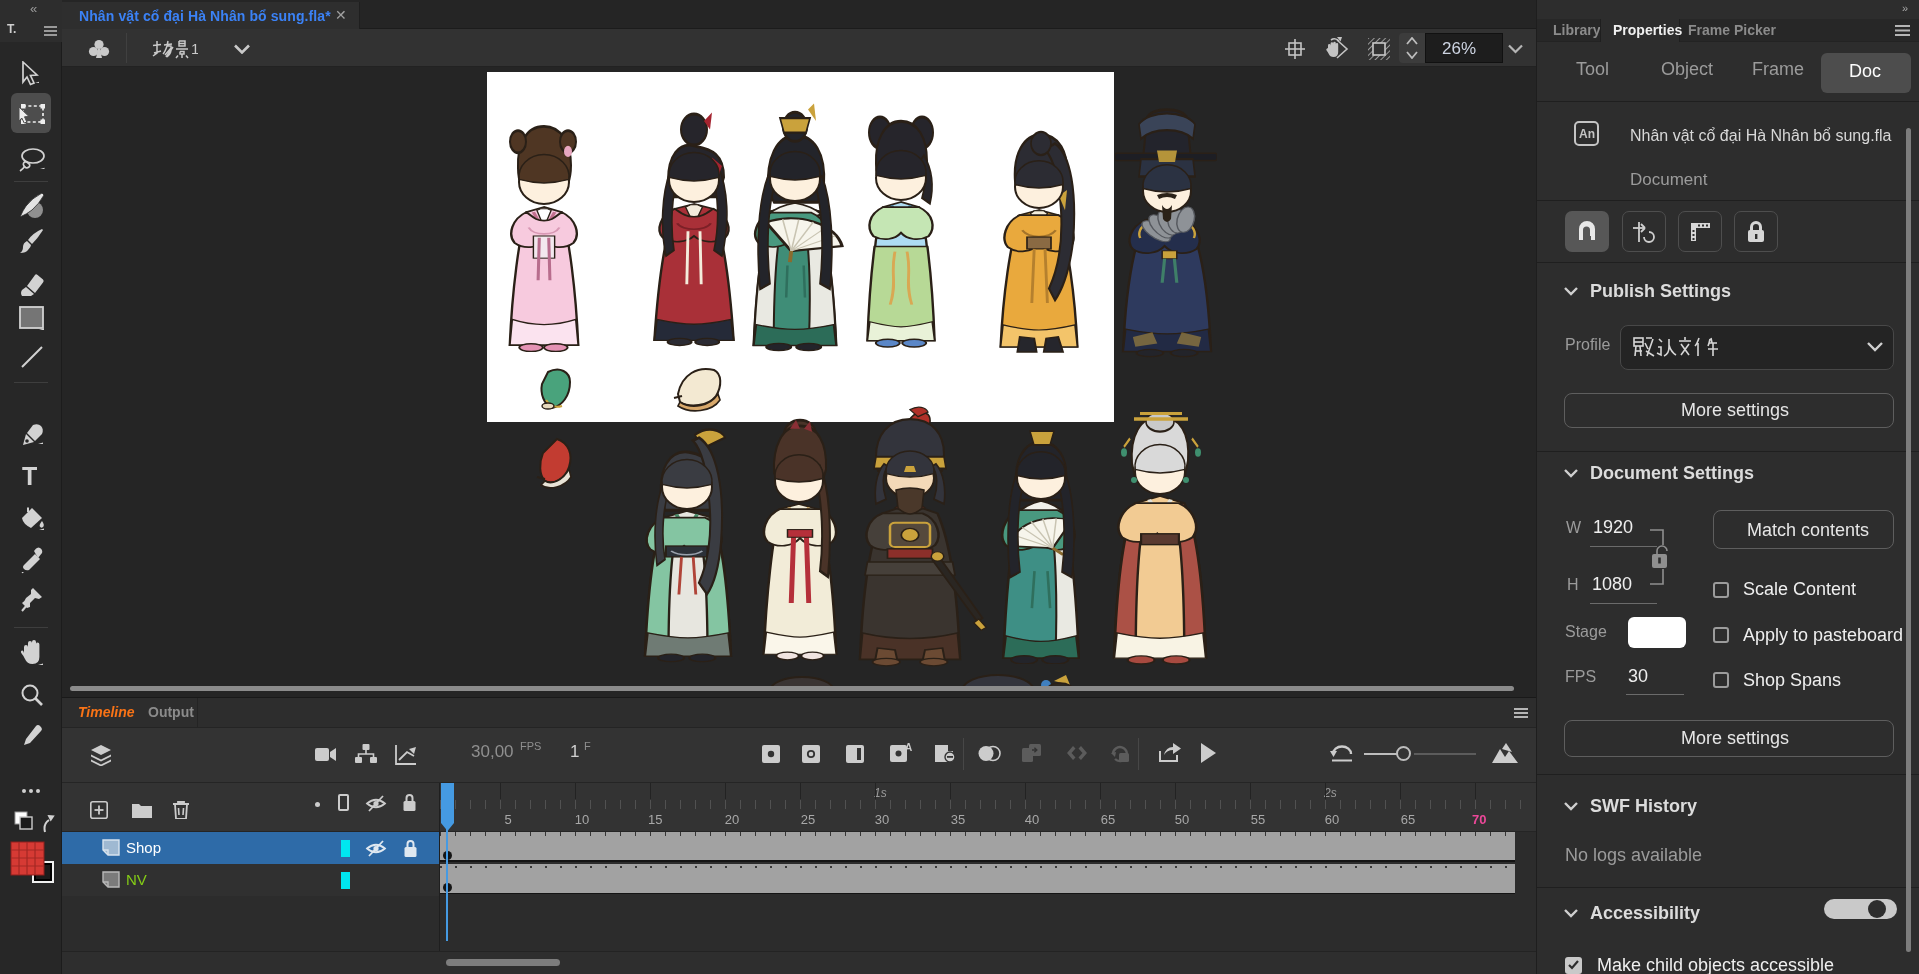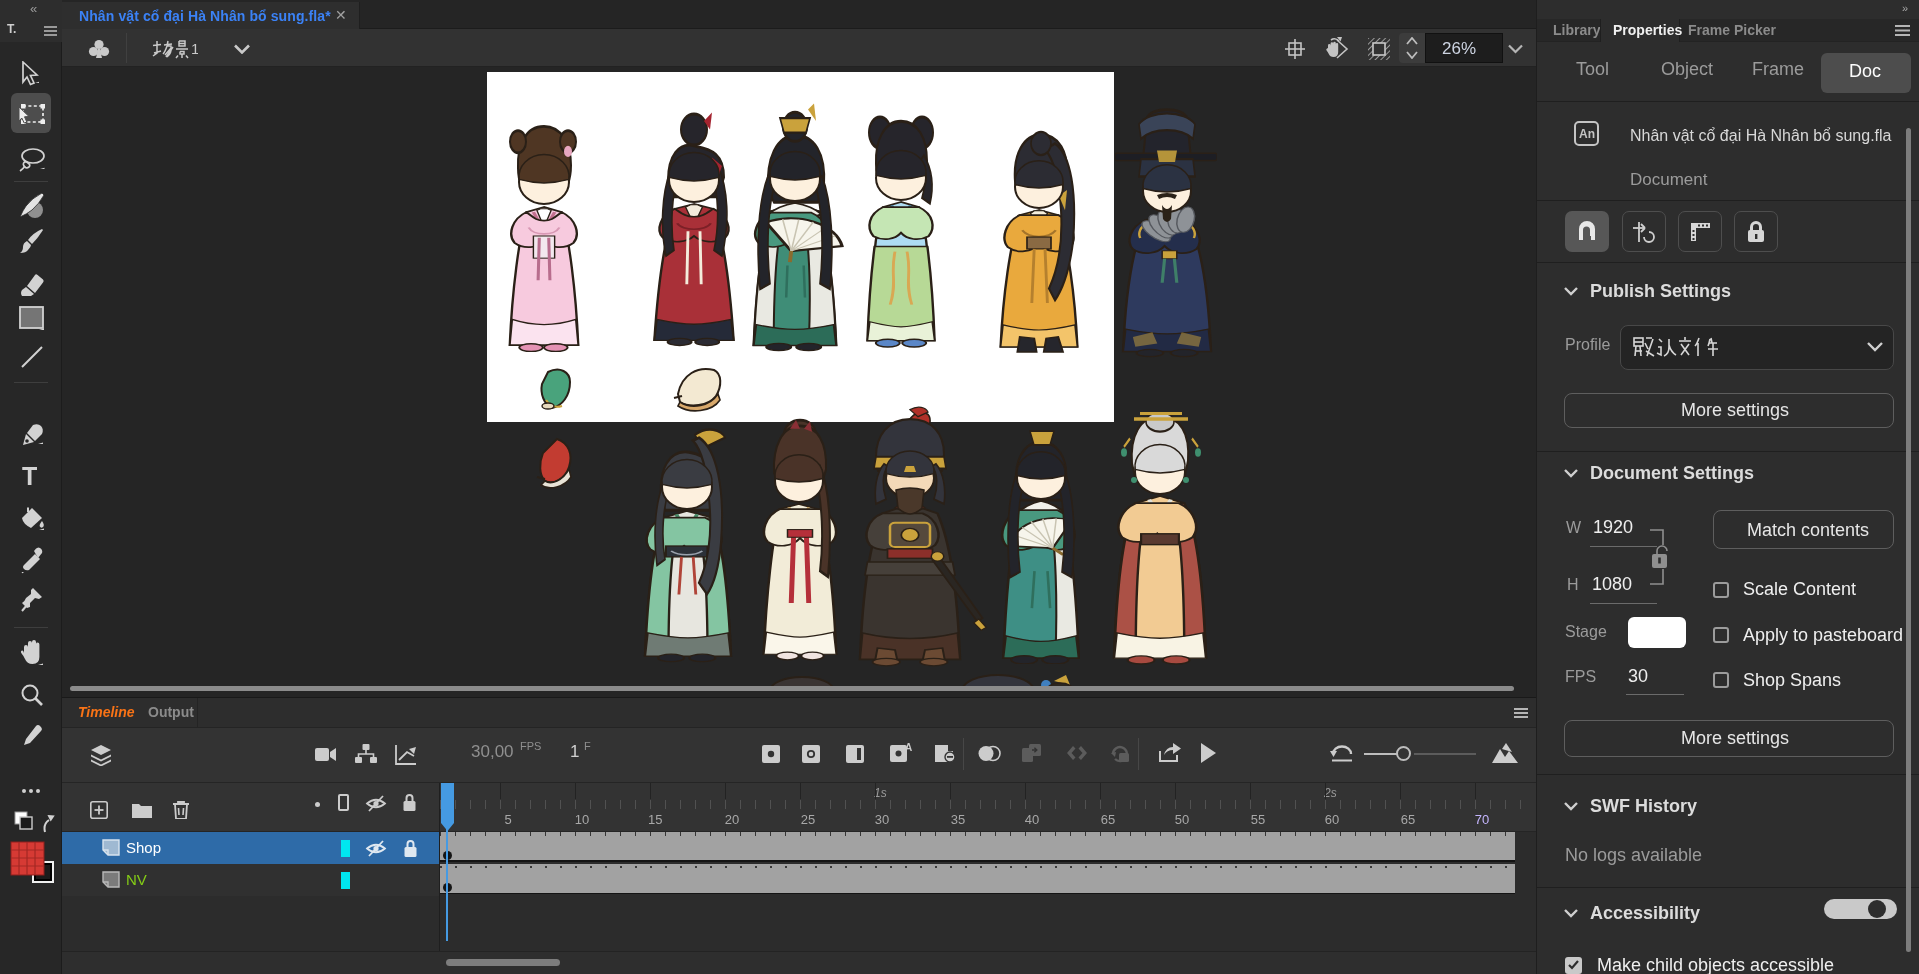--- a/index.html
+++ b/index.html
@@ -788,21 +788,21 @@
       <span class="abs" style="left:282px;top:29px;width:20px;text-align:center;font-size:13px;color:#a8a8a8;">20</span>
       <span class="abs" style="left:358px;top:29px;width:20px;text-align:center;font-size:13px;color:#a8a8a8;">25</span>
       <span class="abs" style="left:432px;top:29px;width:20px;text-align:center;font-size:13px;color:#a8a8a8;">30</span>
       <span class="abs" style="left:508px;top:29px;width:20px;text-align:center;font-size:13px;color:#a8a8a8;">35</span>
       <span class="abs" style="left:582px;top:29px;width:20px;text-align:center;font-size:13px;color:#a8a8a8;">40</span>
       <span class="abs" style="left:658px;top:29px;width:20px;text-align:center;font-size:13px;color:#a8a8a8;">65</span>
       <span class="abs" style="left:732px;top:29px;width:20px;text-align:center;font-size:13px;color:#a8a8a8;">50</span>
       <span class="abs" style="left:808px;top:29px;width:20px;text-align:center;font-size:13px;color:#a8a8a8;">55</span>
       <span class="abs" style="left:882px;top:29px;width:20px;text-align:center;font-size:13px;color:#a8a8a8;">60</span>
       <span class="abs" style="left:958px;top:29px;width:20px;text-align:center;font-size:13px;color:#a8a8a8;">65</span>
-      <span class="abs" style="left:1032px;top:29px;width:20px;text-align:center;font-size:13px;color:#c4b5fd;">70</span>
+      <span class="abs" style="left:1032px;top:29px;width:20px;font-size:13px;color:#ec4899;font-weight:bold;">70</span>
       </div>
     </div>
 
     <div class="abs" style="left:0;top:134px;width:1474px;height:32px;background:#2c2c2c;">
         <div class="abs" style="left:0;top:0;width:377px;height:32px;background:#2e6ba8;"></div>
       <svg class="abs" style="left:40px;top:7px" width="18" height="17" viewBox="0 0 18 17">
           <path d="M1 1 L17 1 L17 16 L6 16 L1 11 Z" fill="#9fb9d2" stroke="#d9e4ee" stroke-width="1.4"></path>
           <path d="M1 11 L6 11 L6 16" fill="none" stroke="#d9e4ee" stroke-width="1.4"></path>
         </svg>
       <span class="abs" style="left:64px;top:7px;font-size:15px;color:#ffffff;">Shop</span>

